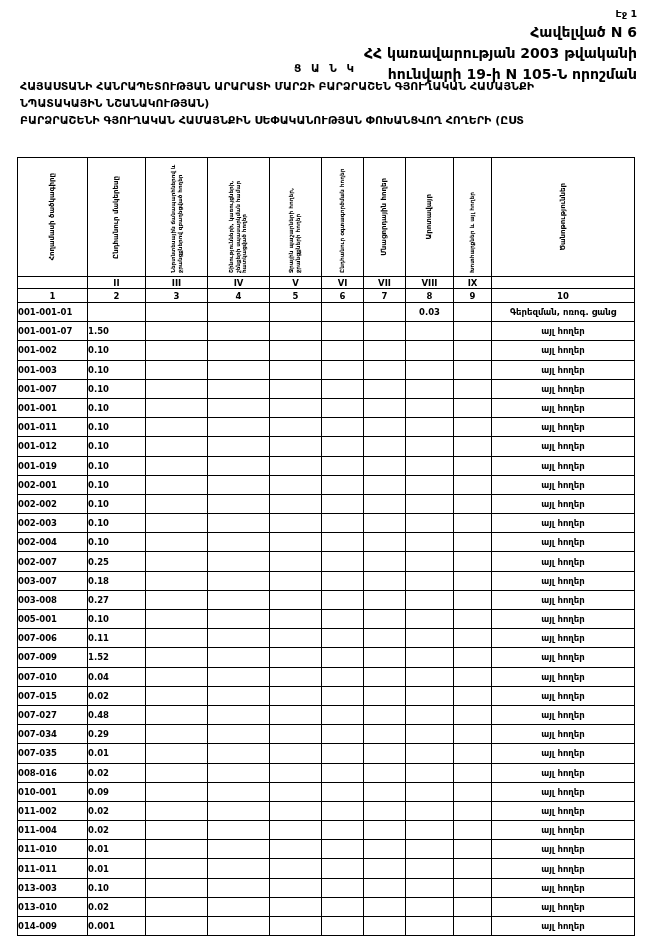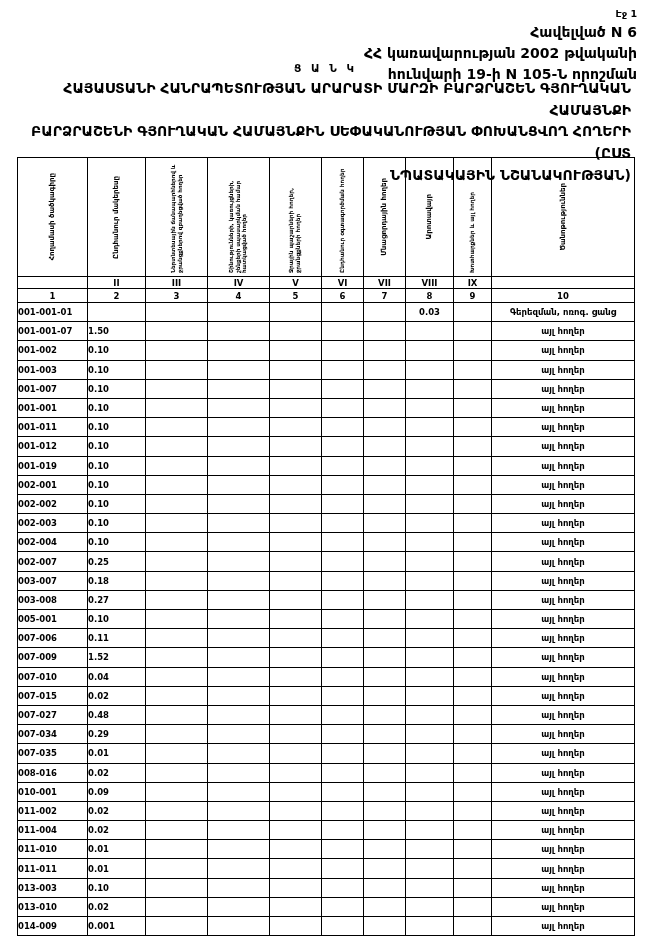--- a/index.html
+++ b/index.html
@@ -46,22 +46,22 @@
     text-align: center;
     font-size: 10.5px;
     font-weight: bold;
     letter-spacing: 3px;
   }
   .title-sub {
     position: absolute;
     top: 78px;
     left: 20px;
     width: 611px;
-    text-align: right;
-    font-size: 14px;
+    text-align: left;
+    font-size: 11px;
     font-weight: bold;
     line-height: 1.55;
   }
   table.main {
     position: absolute;
     top: 157px;
     left: 17px;
     width: 617px;
     border-collapse: collapse;
     table-layout: fixed;
@@ -138,30 +138,30 @@
 </style>
 </head>
 <body>
 
 <div class="page">
 
   <div class="pageno">Էջ 1</div>
 
   <div class="hdrblock">
     <div>Հավելված N 6</div>
-    <div>ՀՀ կառավարության 2002 թվականի</div>
+    <div>ՀՀ կառավարության 2003 թվականի</div>
     <div>հունվարի 19-ի N 105-Ն որոշման</div>
   </div>
 
   <div class="title-main">Ց Ա Ն Կ</div>
 
   <div class="title-sub">
     <div>ՀԱՅԱՍՏԱՆԻ ՀԱՆՐԱՊԵՏՈՒԹՅԱՆ ԱՐԱՐԱՏԻ ՄԱՐԶԻ ԲԱՐՁՐԱՇԵՆ ԳՅՈՒՂԱԿԱՆ ՀԱՄԱՅՆՔԻ</div>
+    <div>ՆՊԱՏԱԿԱՅԻՆ ՆՇԱՆԱԿՈՒԹՅԱՆ)</div>
     <div>ԲԱՐՁՐԱՇԵՆԻ ԳՅՈՒՂԱԿԱՆ ՀԱՄԱՅՆՔԻՆ ՍԵՓԱԿԱՆՈՒԹՅԱՆ ՓՈԽԱՆՑՎՈՂ ՀՈՂԵՐԻ  (ԸՍՏ</div>
-    <div>ՆՊԱՏԱԿԱՅԻՆ ՆՇԱՆԱԿՈՒԹՅԱՆ)</div>
   </div>
 
   <table class="main">
     <colgroup>
       <col class="col1">
         <col class="col2">
         <col class="col3">
         <col class="col4">
         <col class="col5">
       <col class="col6">

